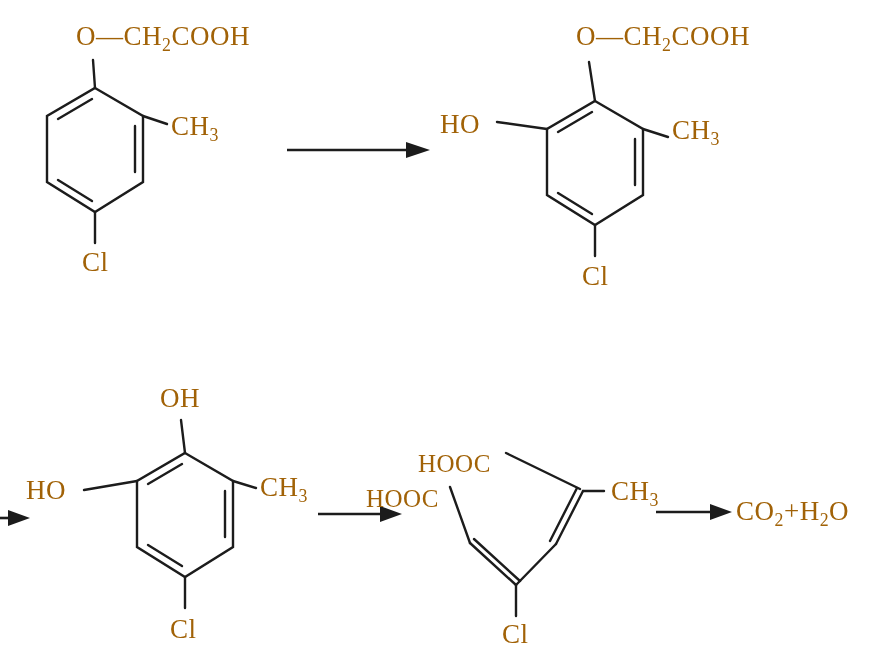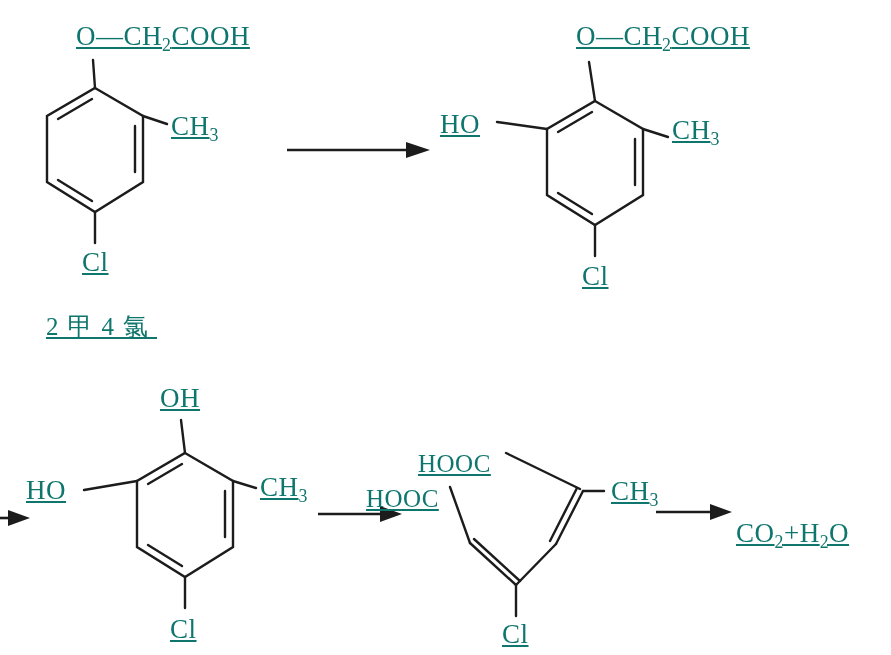--- a/index.html
+++ b/index.html
@@ -11,24 +11,23 @@
     background: #ffffff;
     overflow: hidden;
     font-family: "Liberation Serif", "DejaVu Serif", serif;
     color: #141414;
   }
   .bond-layer { position: absolute; left: 0; top: 0; }
   .lbl {
     position: absolute;
     font-size: 27px;
     line-height: 1.05;
-    color: #0f766e;
+    color: #a16207;
     white-space: nowrap;
     letter-spacing: 0.5px;
-    text-decoration: underline;
   }
   .lbl sub { font-size: 0.66em; line-height: 0; }
   .sm { font-size: 25px; margin-top: 31px; }
   .caption { font-size: 25px; letter-spacing: 9px; }
 </style>
 </head>
 <body>
 
 <div class="canvas">
 
@@ -95,32 +94,31 @@
 
     <g stroke="#1c1c1c" stroke-width="2.6" fill="#1c1c1c">
       <line x1="656" y1="512" x2="712" y2="512"></line>
       <polygon points="732,512 710,504 710,520" stroke="none"></polygon>
     </g>
   </svg>
 
   <span class="lbl" style="left:76px;  top:22px">O—CH<sub>2</sub>COOH</span>
   <span class="lbl" style="left:171px; top:112px">CH<sub>3</sub></span>
   <span class="lbl" style="left:82px;  top:248px">Cl</span>
-  <span class="lbl caption" style="left:46px; top:314px">2甲4氯</span>
 
   <span class="lbl" style="left:576px; top:22px">O—CH<sub>2</sub>COOH</span>
   <span class="lbl" style="left:440px; top:110px">HO</span>
   <span class="lbl" style="left:672px; top:116px">CH<sub>3</sub></span>
   <span class="lbl" style="left:582px; top:262px">Cl</span>
 
   <span class="lbl" style="left:160px; top:384px">OH</span>
   <span class="lbl" style="left:26px;  top:476px">HO</span>
   <span class="lbl" style="left:260px; top:473px">CH<sub>3</sub></span>
   <span class="lbl" style="left:170px; top:615px">Cl</span>
 
   <span class="lbl sm" style="left:418px; top:420px">HOOC</span>
   <span class="lbl sm" style="left:366px; top:455px">HOOC</span>
   <span class="lbl" style="left:611px; top:477px">CH<sub>3</sub></span>
   <span class="lbl" style="left:502px; top:620px">Cl</span>
 
-  <span class="lbl" style="left:736px; top:519px">CO<sub>2</sub>+H<sub>2</sub>O</span>
+  <span class="lbl" style="left:736px; top:497px">CO<sub>2</sub>+H<sub>2</sub>O</span>
 
 </div>
 
 </body></html>

